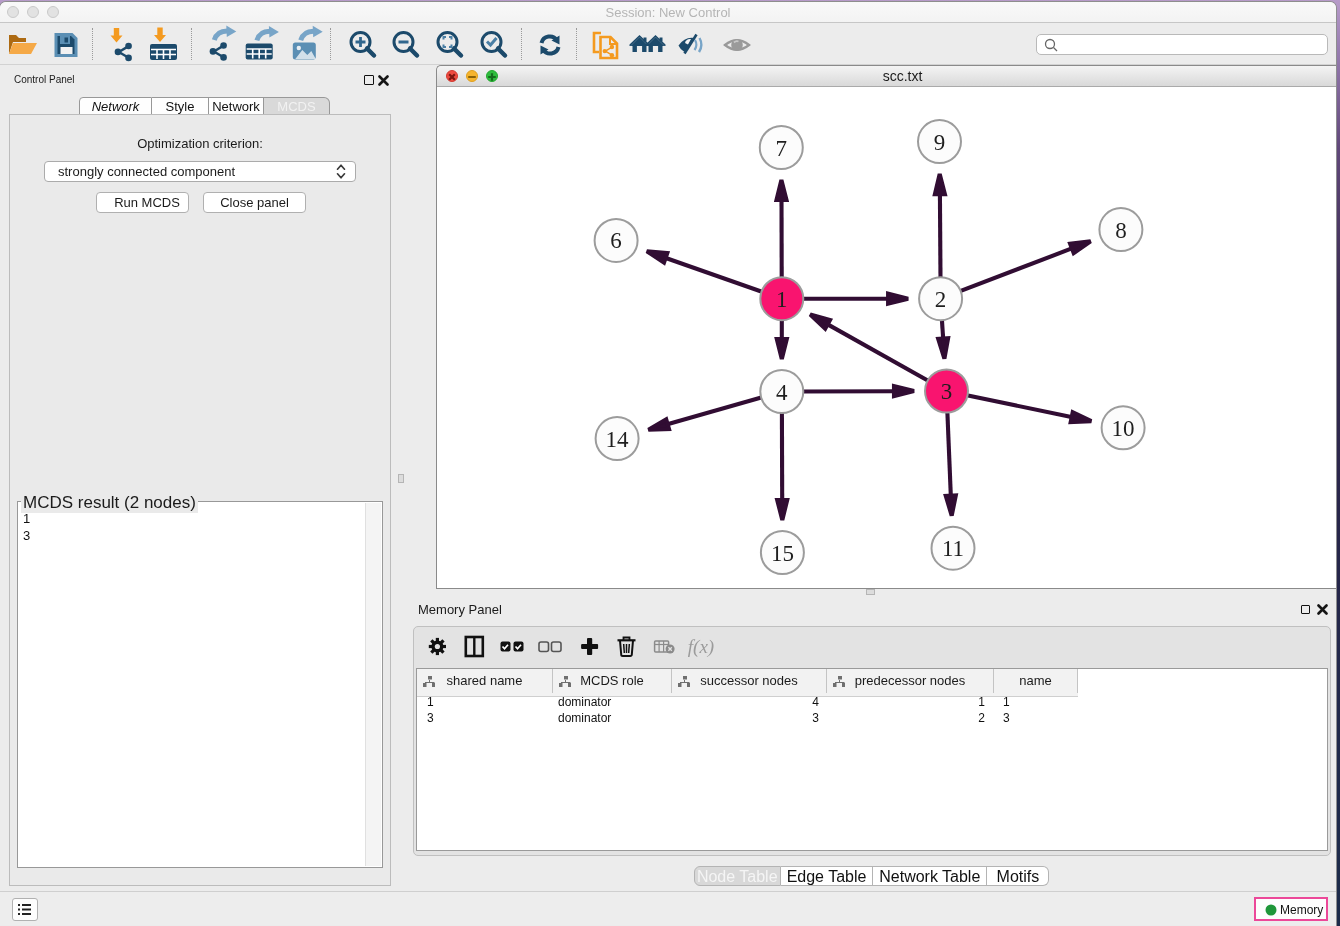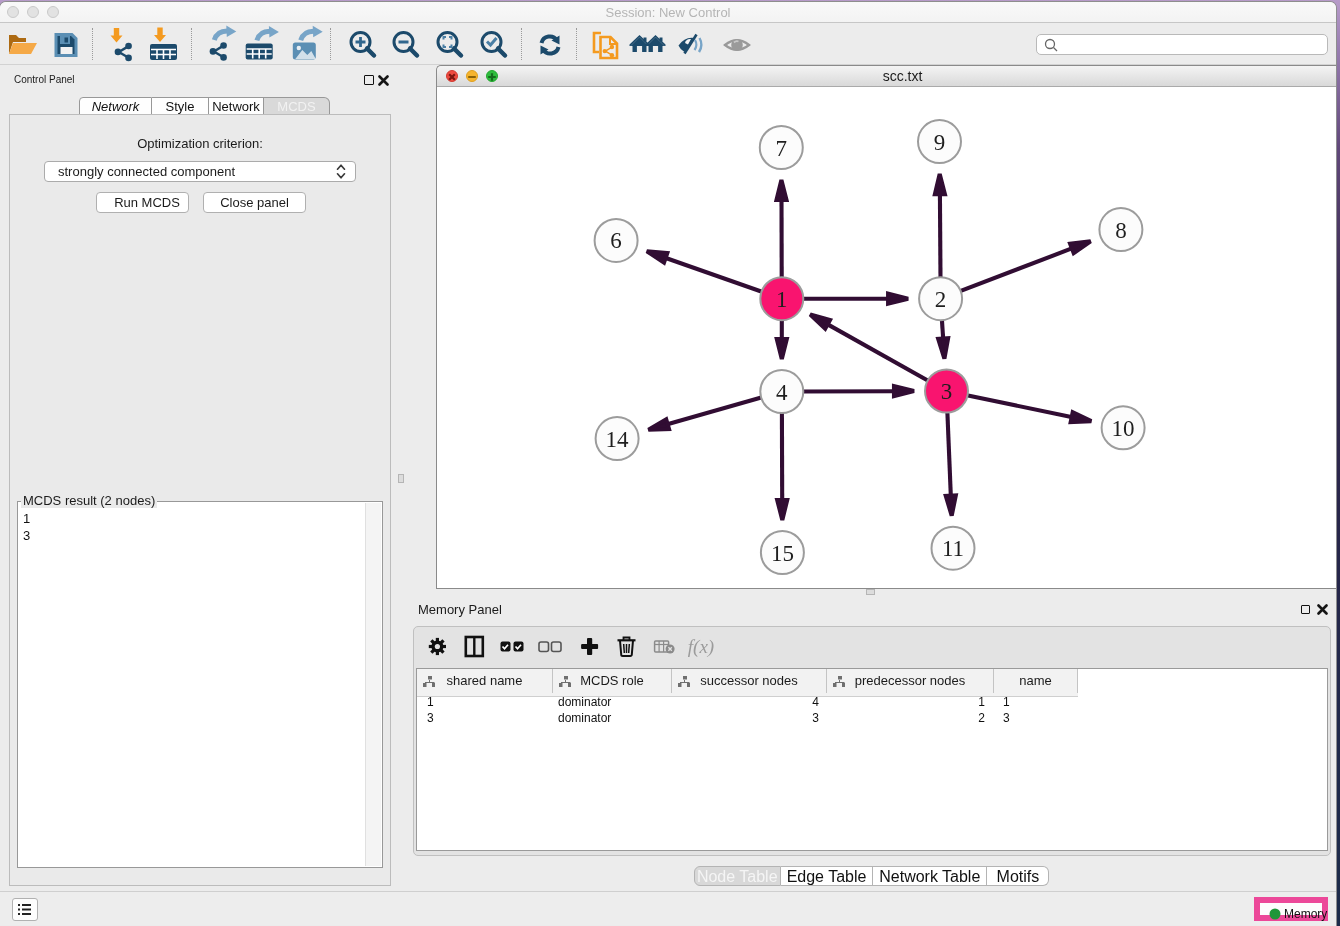--- a/index.html
+++ b/index.html
@@ -18,21 +18,21 @@
 #cpanel { position:absolute; left:0; top:64px; width:400px; height:828px; }
 #cp-title { position:absolute; left:14px; top:8px; font-size:10px; color:#1b1b1b; }
 .wbtn { position:absolute; font-size:12px; color:#111; }
 #cp-tabs { position:absolute; left:0; top:31px; width:100%; height:18px; font-size:13px; }
 .tab { position:absolute; top:0; height:18px; background:#fefefe; border:1px solid #989898; text-align:center; line-height:17px; color:#111; }
 #cp-body { position:absolute; left:9px; top:48px; width:382px; height:772px; background:#eaeaea; border:1px solid #bcbcbc; }
 #opt-label { position:absolute; left:0; top:21px; width:100%; text-align:center; font-size:13px; color:#1b1b1b; }
 #dropdown { position:absolute; left:34px; top:46px; width:312px; height:21px; background:#fff; border:1px solid #ababab; border-radius:4px; font-size:13px; color:#1b1b1b; line-height:19px; padding-left:13px; }
 .btn { position:absolute; top:77px; height:21px; background:#fff; border:1px solid #b0b0b0; border-radius:4px; font-size:13px; color:#1b1b1b; text-align:center; line-height:19px; }
 #fieldset { position:absolute; left:7px; top:386px; width:366px; height:367px; border:1px solid #989898; background:#fff; }
-#fs-legend { position:absolute; left:3px; top:-9px; background:#eaeaea; font-size:13px; color:#1b1b1b; padding:0 2px; }
+#fs-legend { position:absolute; left:3px; top:-9px; background:#eaeaea; font-size:17px; color:#1b1b1b; padding:0 2px; }
 #fs-text { position:absolute; left:5px; top:9px; font-size:13px; color:#111; line-height:16.5px; }
 #fs-scroll { position:absolute; right:1px; top:1px; width:16px; height:363px; background:#f4f4f4; border-left:1px solid #e0e0e0; }
 
 #vsplit-handle { position:absolute; left:398px; top:472px; width:6px; height:9px; background:#dcdcdc; border:1px solid #b5b5b5; }
 #hsplit-handle { position:absolute; left:866px; top:587px; width:9px; height:6px; background:#dcdcdc; border:1px solid #b5b5b5; }
 
 #netframe { position:absolute; left:404px; top:63px; width:932px; height:524px; border:1px solid #8a8a8a; border-right:none; border-radius:5px 5px 0 0;margin-left:32px; }
 #net-titlebar { position:absolute; left:0; top:0; width:100%; height:21px; background:linear-gradient(#f4f4f4,#d9d9d9); border-bottom:1px solid #aaa; border-radius:5px 5px 0 0; }
 #net-title { position:absolute; width:100%; text-align:center; top:2px; font-size:14px; color:#1b1b1b; }
 .mac { position:absolute; top:4px; width:12px; height:12px; border-radius:50%; }
@@ -51,21 +51,21 @@
   linear-gradient(#6f6f6f,#6f6f6f) 6px 3.5px/1px 2px no-repeat,
   linear-gradient(#6f6f6f,#6f6f6f) 1.5px 5.5px/9.5px 1px no-repeat,
   linear-gradient(#6f6f6f,#6f6f6f) 1.5px 5.5px/1px 2px no-repeat,
   linear-gradient(#6f6f6f,#6f6f6f) 10px 5.5px/1px 2px no-repeat; }
 .td { position:absolute; font-size:12px; color:#111; height:16px; line-height:16px; }
 #tp-tabs { position:absolute; left:0; top:269px; width:100%; height:20px; font-size:16px; }
 .btab { position:absolute; top:0; height:20px; background:#fff; border:1px solid #b4b4b4; text-align:center; line-height:19px; color:#111; }
 
 #statusbar { position:absolute; left:0; top:889px; width:100%; height:34px; border-top:1px solid #cfcfcf; background:#ededed; }
 #listbtn { position:absolute; left:12px; top:6px; width:26px; height:23px; background:#fdfdfd; border:1px solid #b1b1b1; border-radius:3px; }
-#membtn { position:absolute; left:1254px; top:5px; width:74px; height:24px; background:#fdfdfd; border:6px solid #ec4899; font-size:12px; color:#111; }
+#membtn { position:absolute; left:1254px; top:5px; width:74px; height:24px; background:#fdfdfd; border:2px solid #ec4899; font-size:12px; color:#111; }
 </style>
 </head>
 <body>
 <div id="win">
   <div id="titlebar">
     <div class="tl" style="left:7px;"></div>
     <div class="tl" style="left:26.5px;"></div>
     <div class="tl" style="left:46.5px;"></div>
     <div id="titletext">Session: New Control</div>
   </div>

